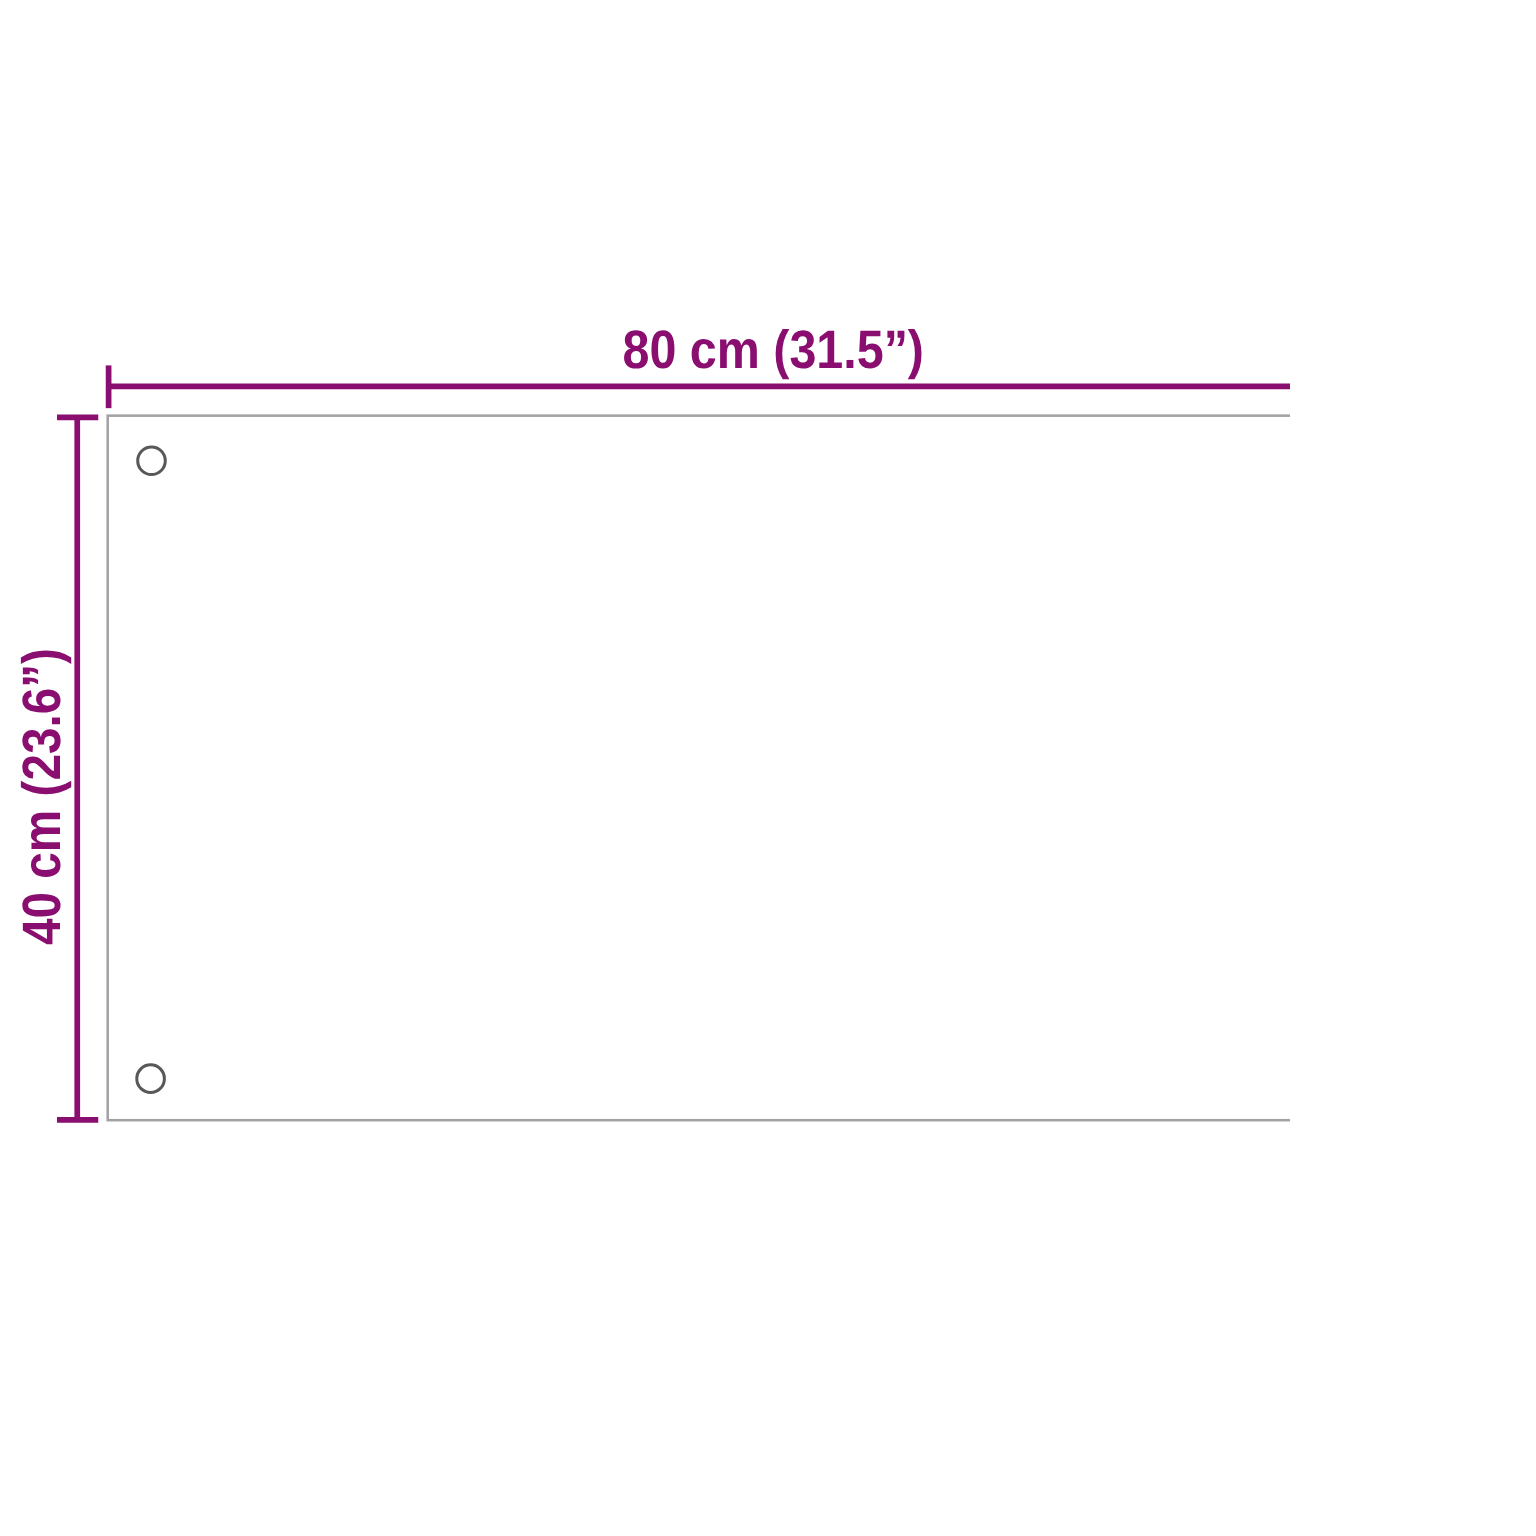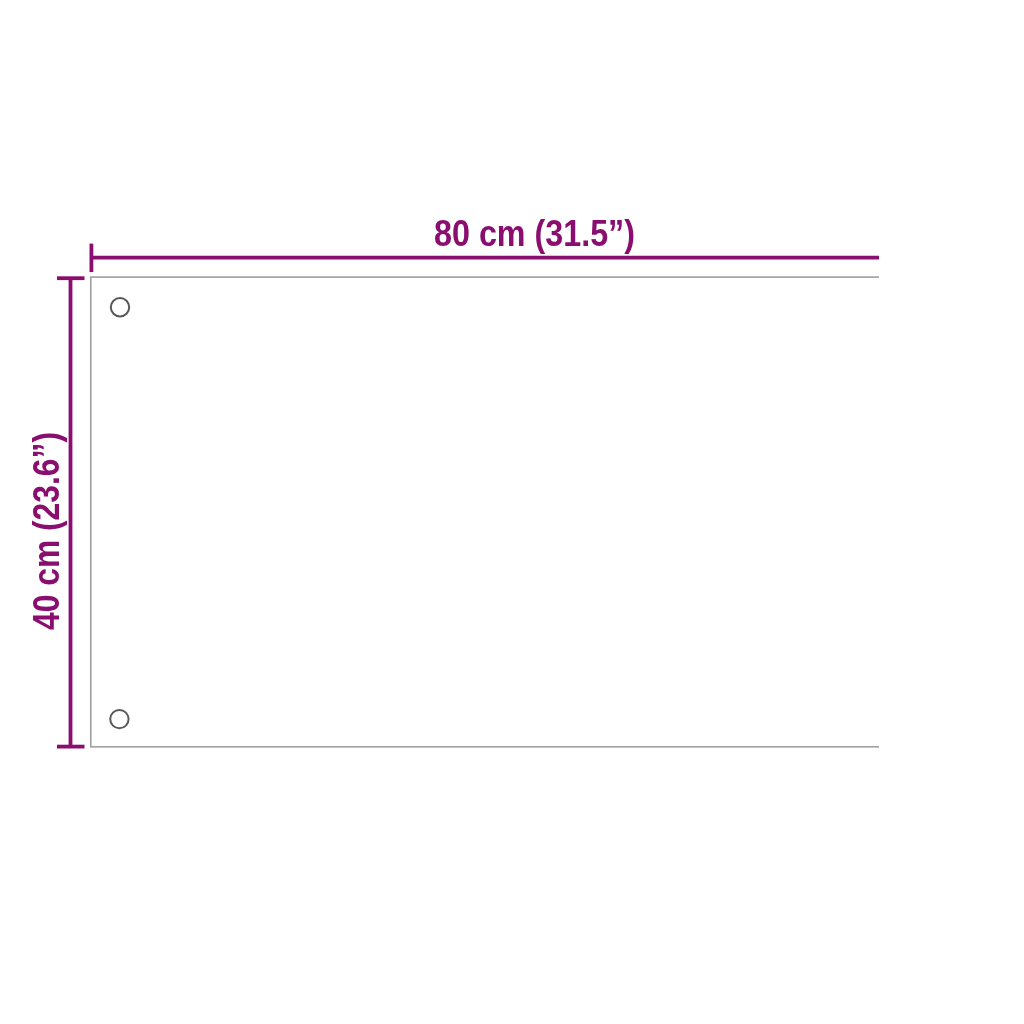--- a/index.html
+++ b/index.html
@@ -1,17 +1,17 @@
 <!DOCTYPE html>
 <html><head>
 <meta charset="utf-8">
 <style>
   html,body{margin:0;padding:0;background:#ffffff;}
   .stage{position:relative;width:860px;height:1024px;background:#ffffff;overflow:hidden;
-         font-family:"Liberation Sans", sans-serif;margin-left:19px;}
+         font-family:"Liberation Sans", sans-serif;}
   svg{position:absolute;left:0;top:0;}
   text{font-family:"Liberation Sans", sans-serif;font-weight:bold;fill:#8A0E70;}
 </style>
 </head>
 <body>
 <div class="stage">
 <svg width="1024" height="1024" viewBox="0 0 1024 1024">
 
   <rect x="71.8" y="277.1" width="934.1" height="469.7" fill="#ffffff" stroke="#a3a3a3" stroke-width="1.7"></rect>
 

